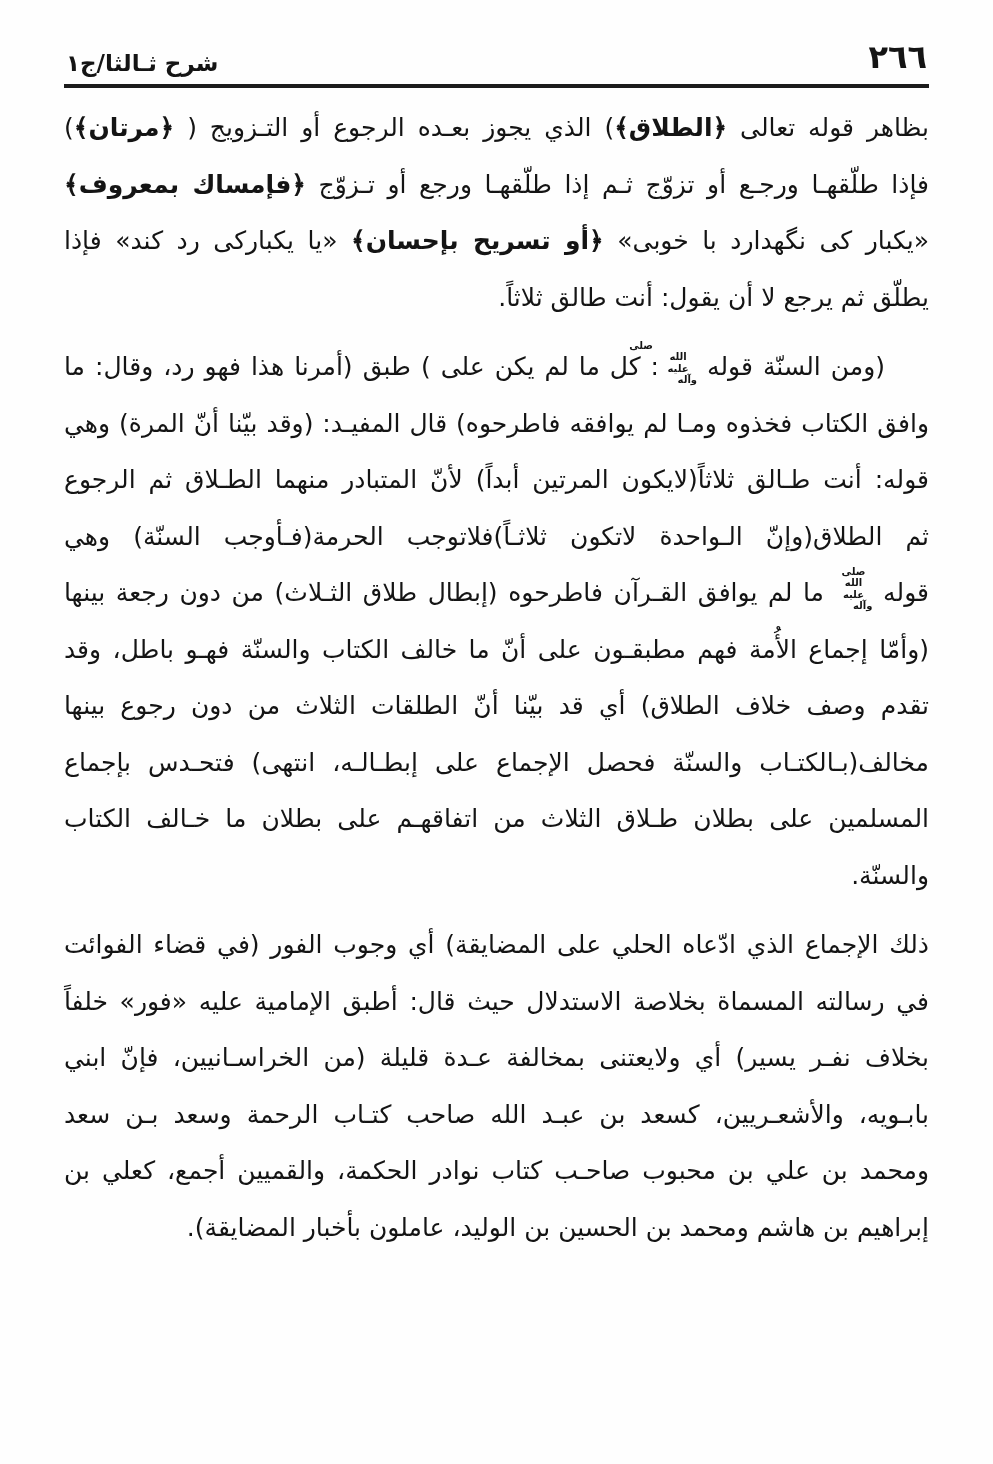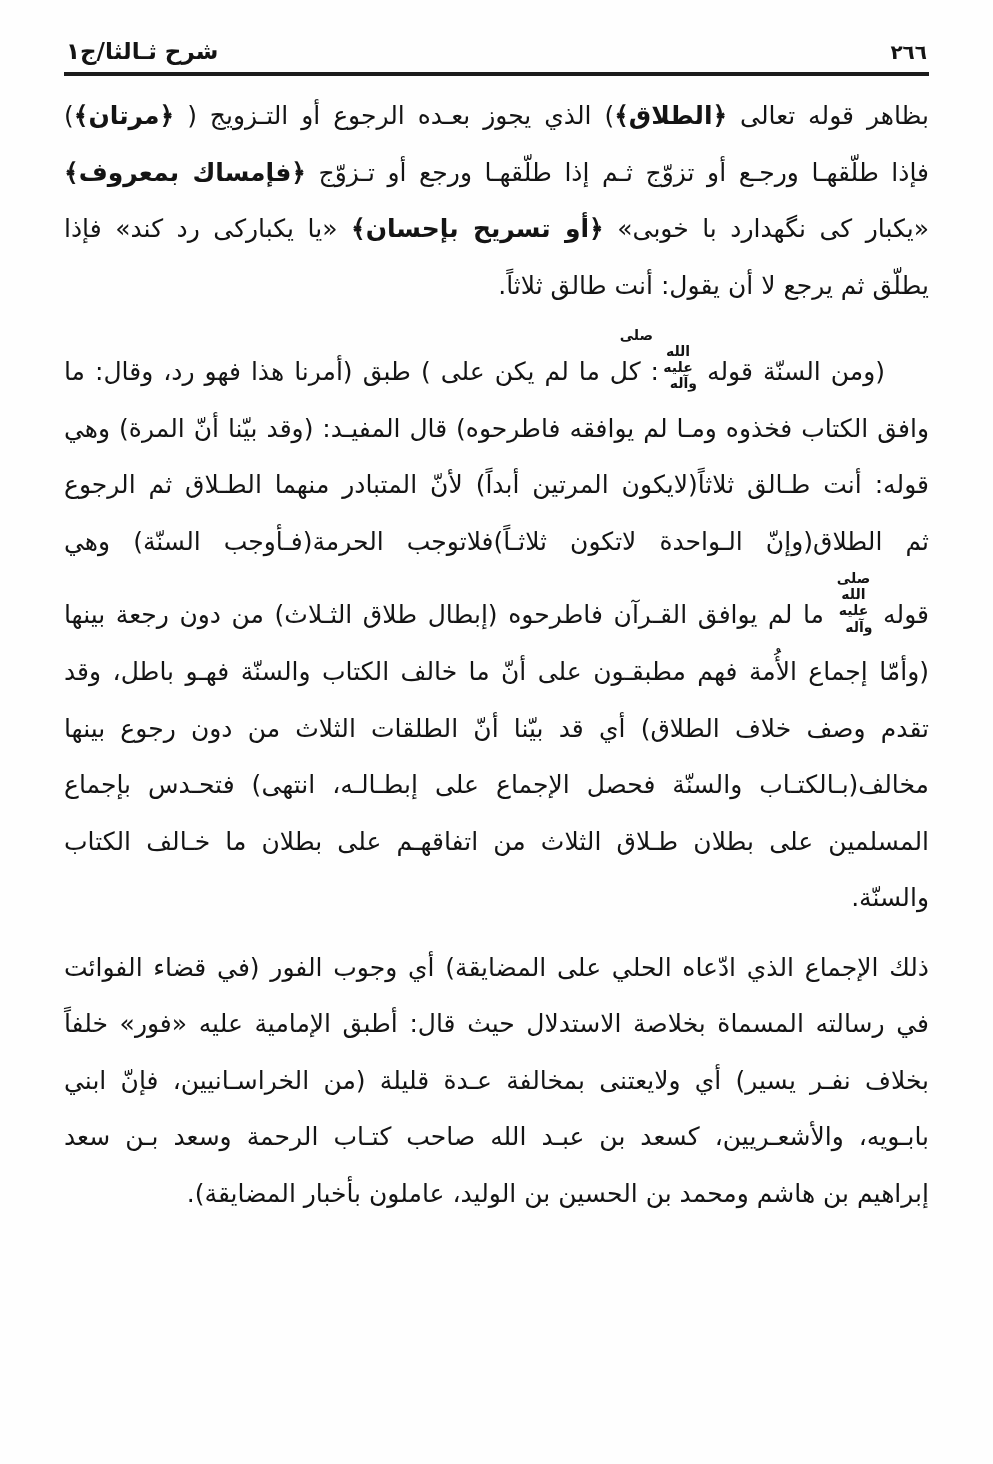--- a/index.html
+++ b/index.html
@@ -13,21 +13,21 @@
     direction:rtl;
     overflow:hidden;
   }
   .header{
     display:flex;
     justify-content:space-between;
     align-items:flex-end;
     padding:38px 66px 0 66px;
     font-weight:bold;
   }
-  .header .page-number{font-size:20px;}
+  .header .page-number{font-size:32px;}
   .header .book-title{font-size:23px;}
   .rule{
     margin:8px 64px 0 64px;
     border:0;
     border-top:4px solid #1c1c1c;
     height:0;
   }
   .body-text{
     padding:12px 64px 0 64px;
   }
@@ -39,21 +39,21 @@
     text-align:justify;
     text-align-last:justify;
     white-space:normal;
   }
   .line.last{text-align-last:right;}
   .line.first{text-indent:44px;}
   .bold{font-weight:bold;}
   .honorific{
     display:inline-block;
     width:38px;
-    font-size:14px;
+    font-size:10px;
     line-height:1.15;
     text-align:center;
     vertical-align:-8px;
     font-weight:bold;
     white-space:normal;
   }
 </style>
 </head>
 <body>
 
@@ -80,16 +80,17 @@
         <div class="line"><span>تقدم وصف خلاف الطلاق) أي قد بيّنا أنّ الطلقات الثلاث من دون رجوع بينها</span></div>
         <div class="line"><span>مخالف(بـالكتـاب والسنّة فحصل الإجماع على إبطـالـه، انتهى) فتحـدس بإجماع</span></div>
         <div class="line"><span>المسلمين على بطلان طـلاق الثلاث من اتفاقهـم على بطلان ما خـالف الكتاب</span></div>
         <div class="line last"><span>والسنّة.</span></div>
       </div>
       <div class="para">
         <div class="line"><span>ذلك الإجماع الذي ادّعاه الحلي على المضايقة) أي وجوب الفور (في قضاء الفوائت</span></div>
         <div class="line"><span>في رسالته المسماة بخلاصة الاستدلال حيث قال: أطبق الإمامية عليه «فور» خلفاً</span></div>
         <div class="line"><span>بخلاف نفـر يسير) أي ولايعتنى بمخالفة عـدة قليلة (من الخراسـانيين، فإنّ ابني</span></div>
         <div class="line"><span>بابـويه، والأشعـريين، كسعد بن عبـد الله صاحب كتـاب الرحمة وسعد بـن سعد</span></div>
+        <div class="line"><span>ومحمد بن علي بن محبوب صاحـب كتاب نوادر الحكمة، والقميين أجمع، كعلي بن</span></div>
         <div class="line last"><span>إبراهيم بن هاشم ومحمد بن الحسين بن الوليد، عاملون بأخبار المضايقة).</span></div>
       </div>
     </div>
 </div>
 
 </body></html>

